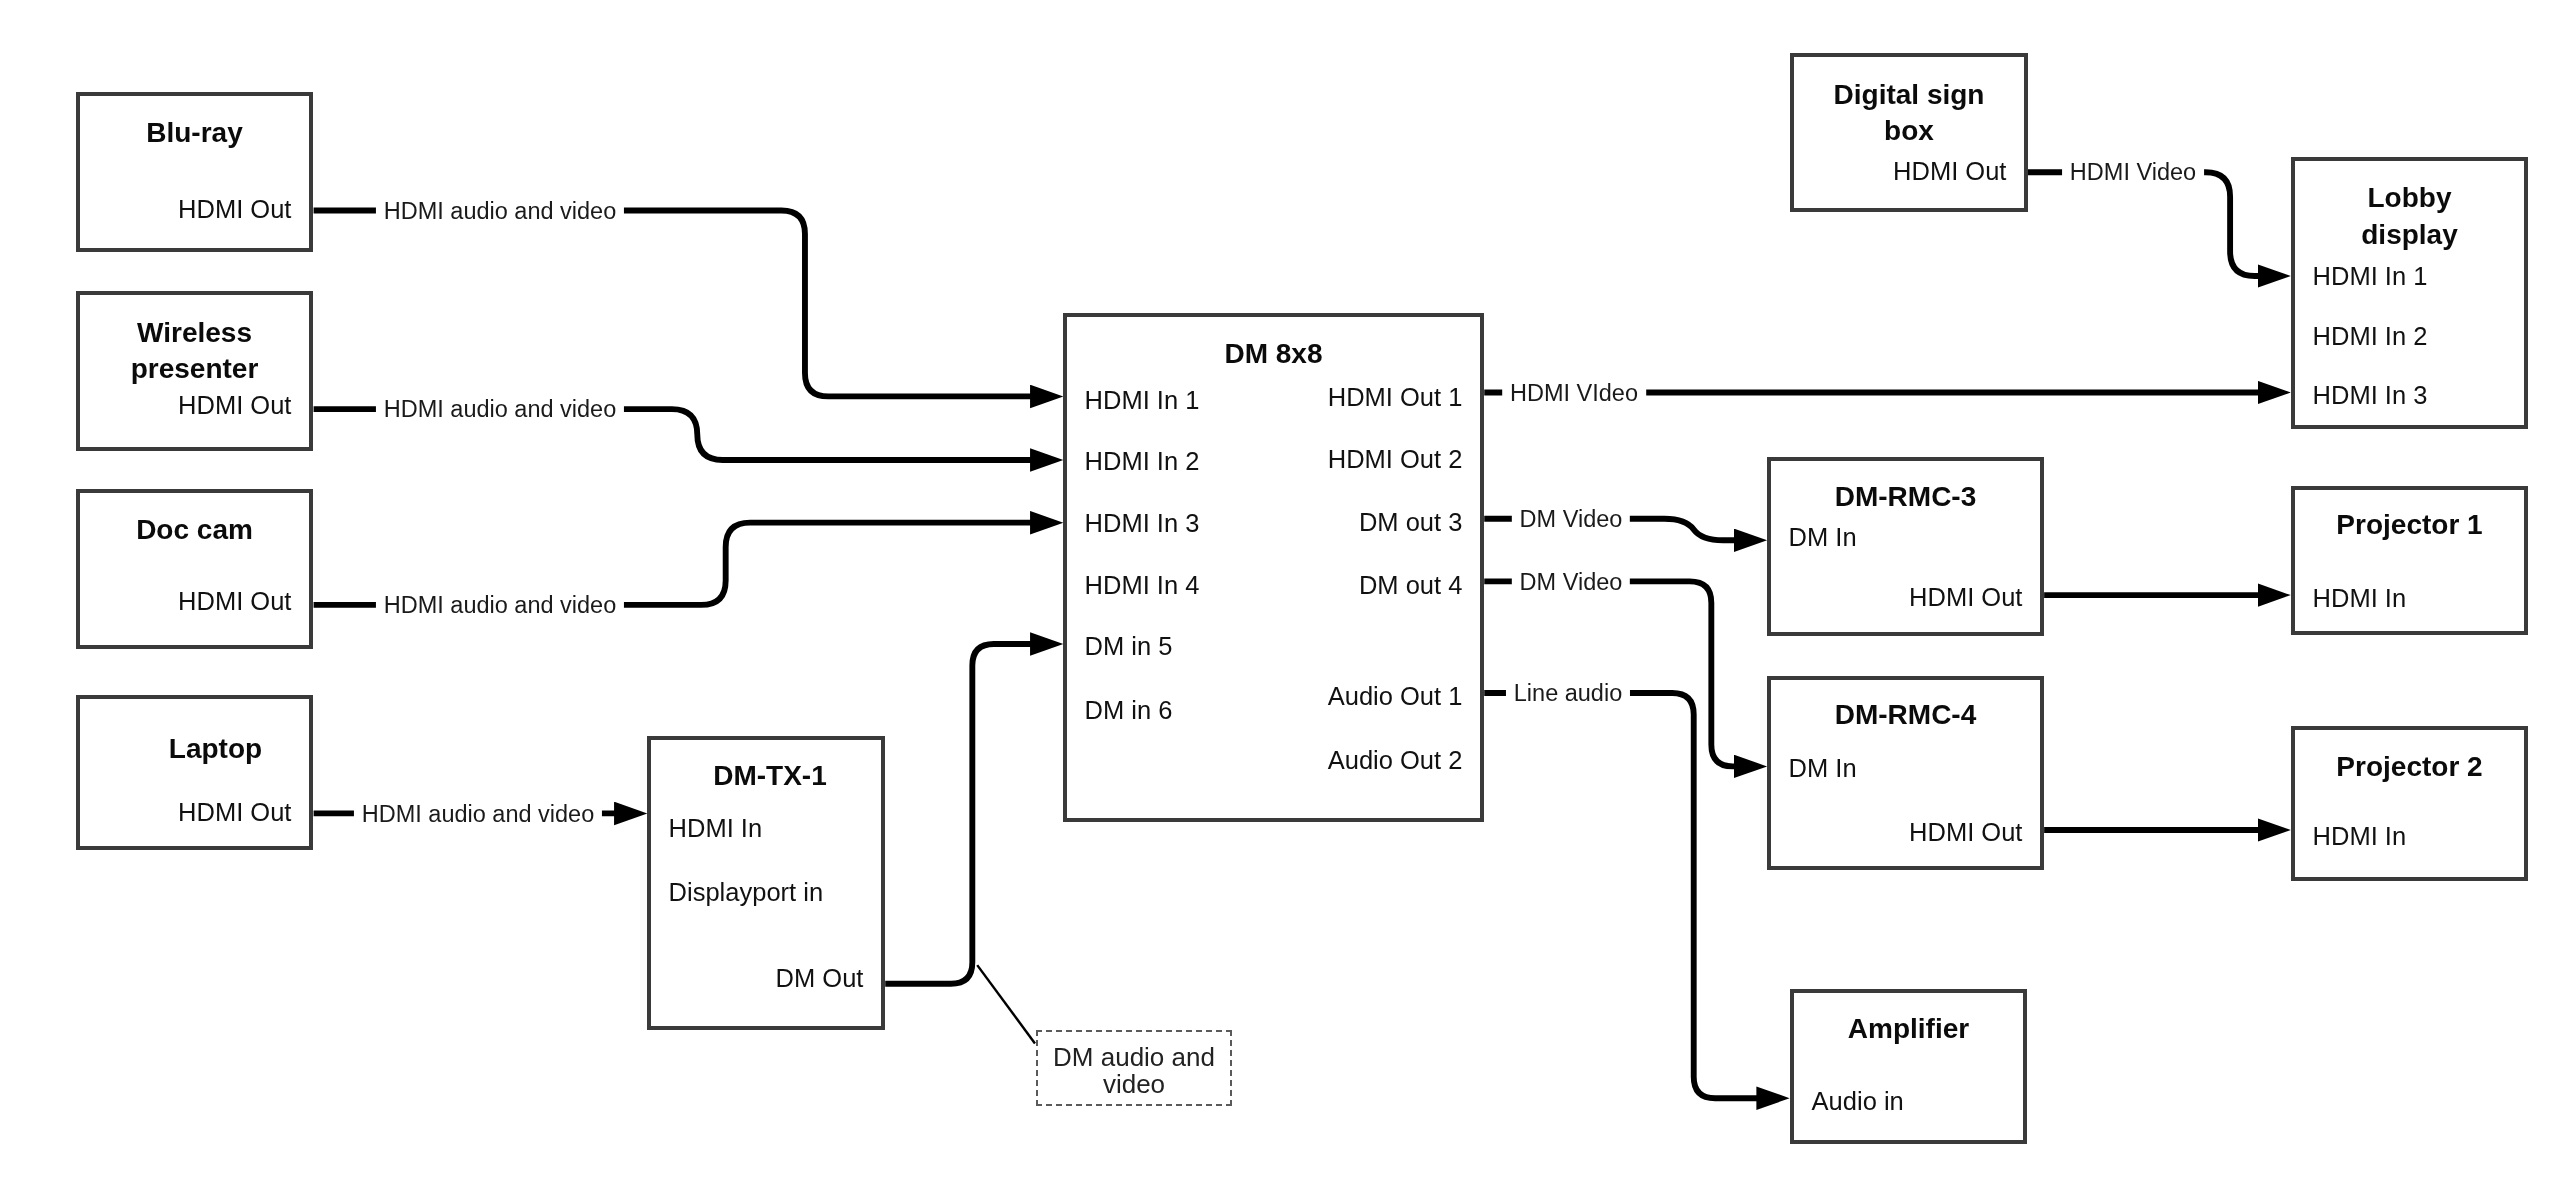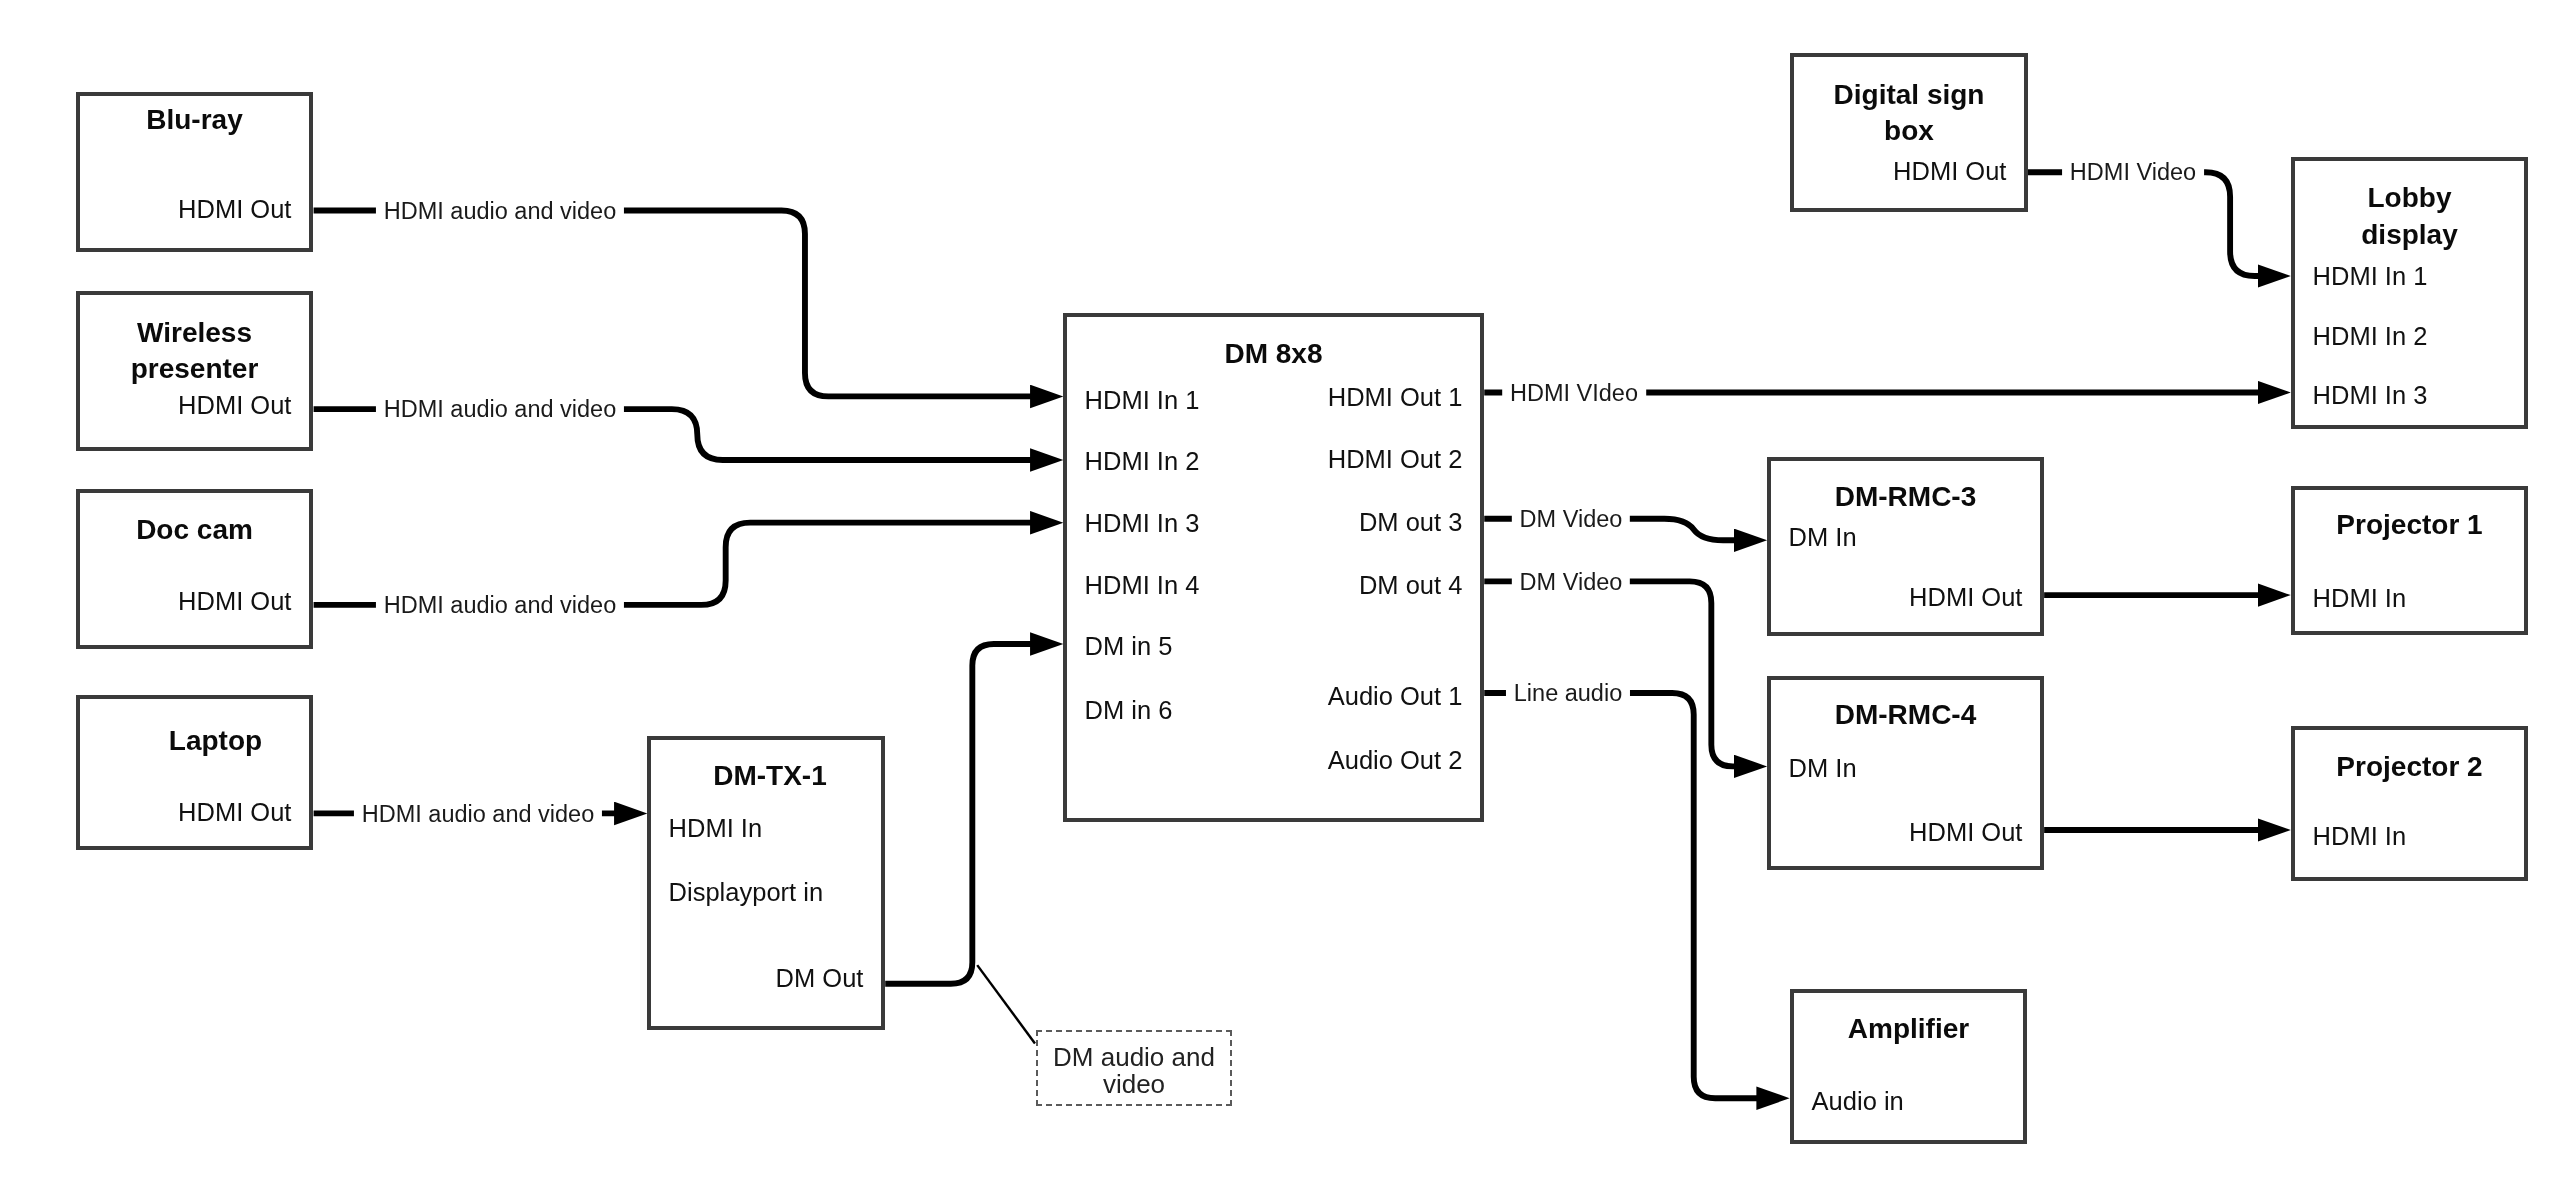--- a/index.html
+++ b/index.html
@@ -88,34 +88,34 @@
       <path d="M1516 401 H2328" fill="none" stroke="#000000" stroke-width="6" marker-end="url(#arrow-head)"></path>
       <path d="M1516 530 H1700 Q1722 530 1730 541 Q1738 552 1760 552 H1793" fill="none" stroke="#000000" stroke-width="6" marker-end="url(#arrow-head)"></path>
       <path d="M1516 594 H1726 Q1748 594 1748 616 V761 Q1748 783 1770 783 H1793" fill="none" stroke="#000000" stroke-width="6" marker-end="url(#arrow-head)"></path>
       <path d="M1516 708 H1708 Q1730 708 1730 730 V1100 Q1730 1122 1752 1122 H1816" fill="none" stroke="#000000" stroke-width="6" marker-end="url(#arrow-head)"></path>
       <path d="M2071 176 H2253 Q2278 176 2278 201 V257 Q2278 282 2303 282 H2328" fill="none" stroke="#000000" stroke-width="6" marker-end="url(#arrow-head)"></path>
       <path d="M2088 608 H2328" fill="none" stroke="#000000" stroke-width="6" marker-end="url(#arrow-head)"></path>
       <path d="M2088 848 H2328" fill="none" stroke="#000000" stroke-width="6" marker-end="url(#arrow-head)"></path>
       <path d="M998 986 L1057 1066" fill="none" stroke="#000000" stroke-width="2.5"></path>
     </svg>
     <div class="node" style="left: 76px; top: 92px; width: 237px; height: 160px;">
-      <div class="node-title-line" style="top: 5px;">Blu-ray</div>
+      <div class="node-title-line" style="top: 18px;">Blu-ray</div>
       <div class="port right" style="top: 95px;">HDMI Out</div>
     </div>
     <div class="node" style="left: 76px; top: 291px; width: 237px; height: 160px;">
       <div class="node-title-line" style="top: 18.6px;">Wireless</div>
       <div class="node-title-line" style="top: 55px;">presenter</div>
       <div class="port right" style="top: 92px;">HDMI Out</div>
     </div>
     <div class="node" style="left: 76px; top: 489px; width: 237px; height: 160px;">
       <div class="node-title-line" style="top: 17.6px;">Doc cam</div>
       <div class="port right" style="top: 90px;">HDMI Out</div>
     </div>
     <div class="node" style="left: 76px; top: 695px; width: 237px; height: 155px;">
-      <div class="node-title-line" style="top: 23px; margin-left: 42px;">Laptop</div>
+      <div class="node-title-line" style="top: 31px; margin-left: 42px;">Laptop</div>
       <div class="port right" style="top: 95px;">HDMI Out</div>
     </div>
     <div class="node" style="left: 647px; top: 736px; width: 238px; height: 294px;">
       <div class="node-title-line" style="top: 16.6px; padding-left: 8px;">DM-TX-1</div>
       <div class="port left" style="top: 70px;">HDMI In</div>
       <div class="port left" style="top: 134px;">Displayport in</div>
       <div class="port right" style="top: 220px; text-align: center;">DM Out</div>
     </div>
     <div class="node" style="left: 1063px; top: 313px; width: 421px; height: 509px;">
       <div class="node-title-line" style="top: 17.6px;">DM 8x8</div>

